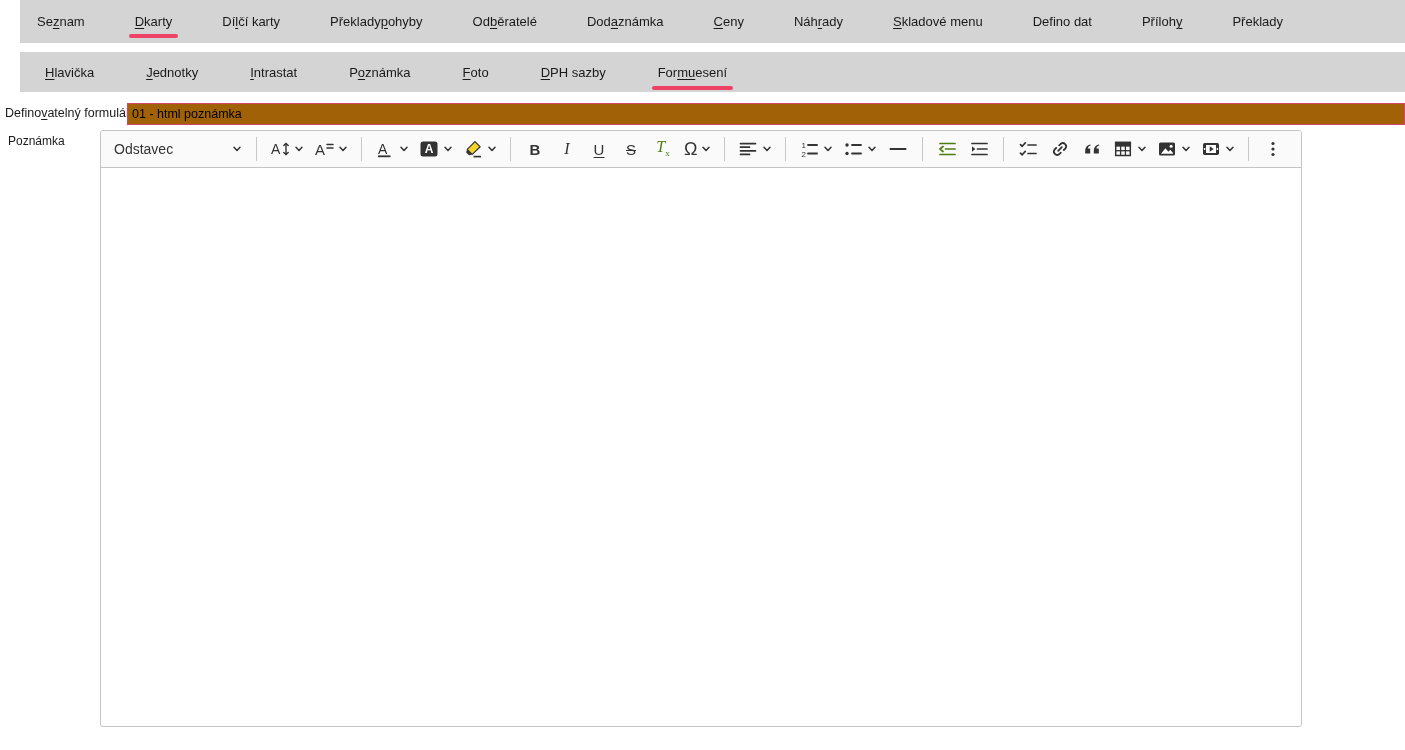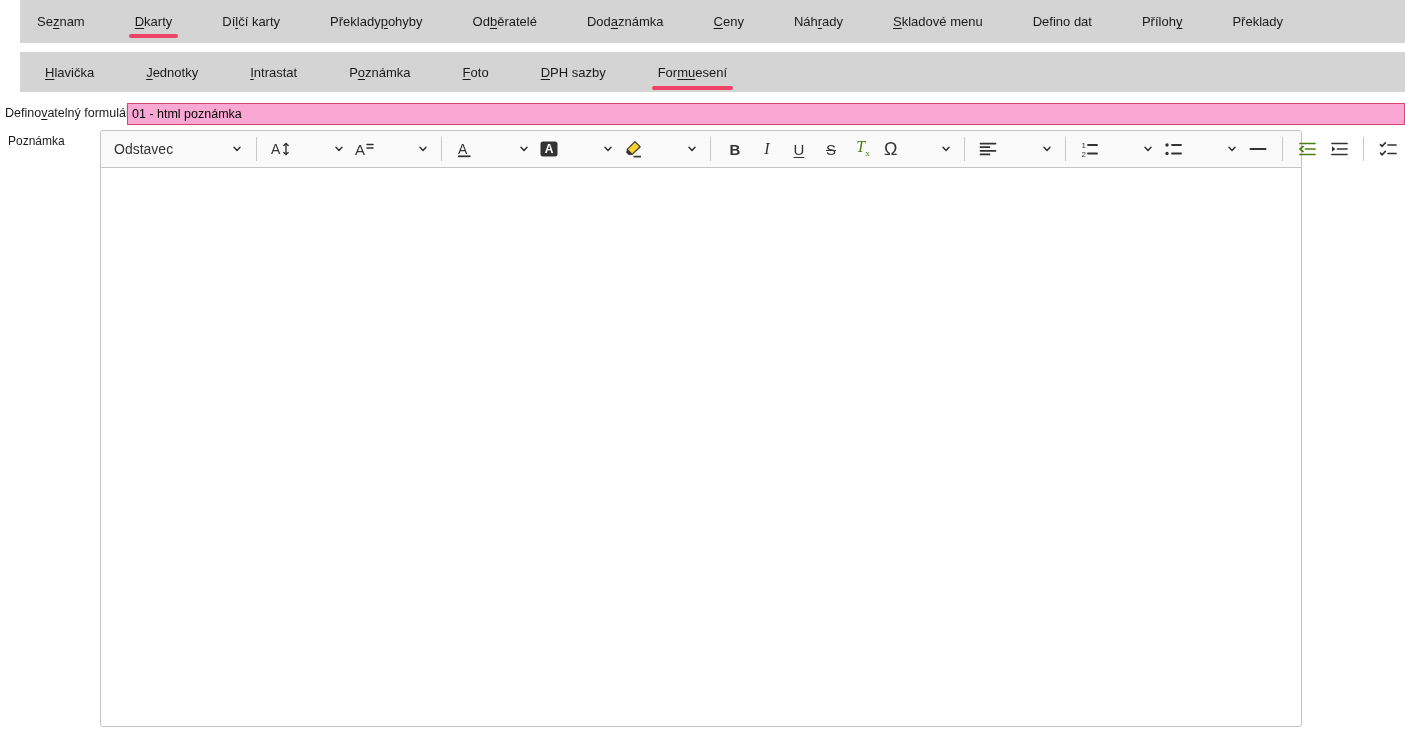--- a/index.html
+++ b/index.html
@@ -26,42 +26,41 @@
   .tabbar.top .tab.active::after{bottom:5px;}
   .tabbar.sub .tab.active::after{bottom:2px;}
 
   
   .form-row-label{
     position:absolute;left:5px;top:106px;font-size:12.5px;white-space:nowrap;
   }
   .form-row-label u{text-underline-offset:2px;}
   .form-input{
     position:absolute;left:127px;top:103px;width:1278px;height:22px;
-    box-sizing:border-box;border:1px solid #d8436a;background:#f9a8d4;
+    box-sizing:border-box;border:1px solid #d8436a;background:#a16207;
     font-family:"Liberation Sans",sans-serif;font-size:12.5px;padding:1px 4px;outline:none;
   }
   .note-label{position:absolute;left:8px;top:134px;font-size:12px;}
 
   
   .editor{
     position:absolute;left:100px;top:130px;width:1202px;height:597px;
     box-sizing:border-box;border:1px solid #c4c4c4;border-radius:3px;background:#fff;
   }
   .toolbar{
     height:37px;box-sizing:border-box;border-bottom:1px solid #c4c4c4;background:#fafafa;
     display:flex;align-items:center;padding:0 7px;border-radius:2px 2px 0 0;
   }
   .content{height:calc(100% - 38px);background:#fff;border-radius:0 0 2px 2px;}
   .sep{width:1px;height:24px;background:#c9c9c9;margin:0 8px;flex:0 0 auto;}
   .tbtn{
     display:inline-flex;align-items:center;justify-content:center;
     min-width:28px;height:28px;margin:0 2px;border-radius:2px;color:#333;
     background:transparent;border:none;padding:0 3px;cursor:default;flex:0 0 auto;
     font-family:"Liberation Sans",sans-serif;
-    gap:40px;
   }
   .tbtn.disabled{color:#4d7c0f;}
   .tbtn .icon{display:inline-flex;align-items:center;justify-content:center;}
   .tbtn svg{display:block;}
   .tbtn .chev{display:inline-flex;margin-left:4px;}
   .tbtn.heading{
     width:136px;justify-content:space-between;font-size:14px;color:#333;padding:0 4px;
   }
   .glyph{font-size:15px;line-height:1;color:inherit;}
   .g-bold{font-weight:700;}

